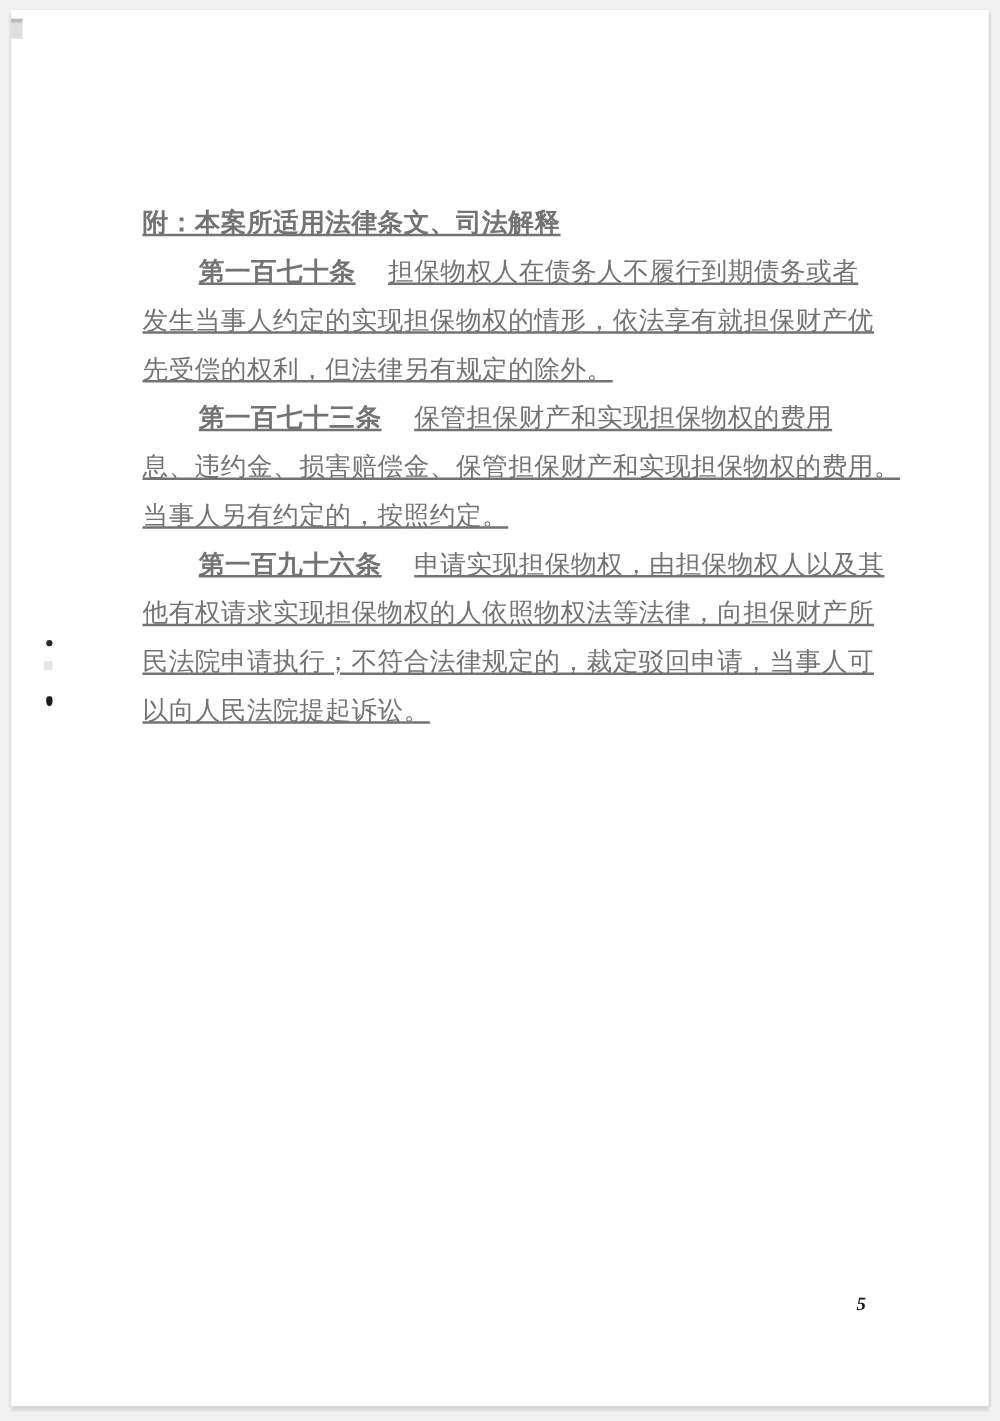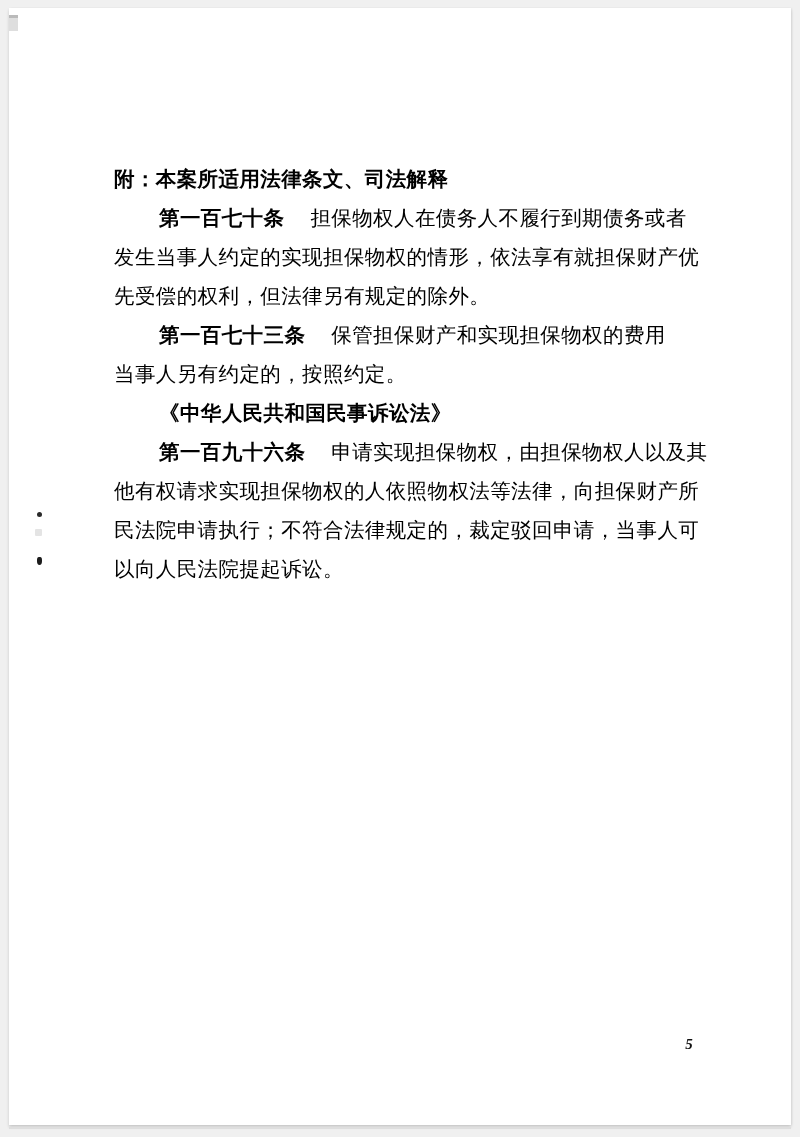--- a/index.html
+++ b/index.html
@@ -21,21 +21,22 @@
     position: absolute;
     left: 9px; top: 8px;
     width: 782px; height: 1117px;
     background: #ffffff;
     box-shadow: 0 2px 3px rgba(0,0,0,0.16), 1px 0 2px rgba(0,0,0,0.05);
   }
   .content {
     position: absolute;
     left: 105px; top: 152px;
     width: 600px;
-    color: #000000;
+    color: #737373;
+    text-decoration: underline;
   }
   .line {
     height: 39px;
     line-height: 39px;
     font-size: 20.5px;
     letter-spacing: 0.4px;
     white-space: pre;
   }
   .line .b { font-weight: 700; }
   .line .t { font-weight: 400; text-align: right; }
@@ -87,22 +88,22 @@
     <div class="scan-artifact"></div>
     <div class="margin-mark-1"></div>
     <div class="margin-mark-2"></div>
     <div class="margin-mark-3"></div>
     <div class="content">
         <div class="line"><span class="b">附：本案所适用法律条文、司法解释</span></div>
         <div class="line ind1"><span class="b">第一百七十条</span><span class="gap"></span><span class="t">担保物权人在债务人不履行到期债务或者</span></div>
         <div class="line"><span class="t">发生当事人约定的实现担保物权的情形，依法享有就担保财产优</span></div>
         <div class="line"><span class="t">先受偿的权利，但法律另有规定的除外。</span></div>
         <div class="line ind1"><span class="b">第一百七十三条</span><span class="gap"></span><span class="t">保管担保财产和实现担保物权的费用</span></div>
+        <div class="line"><span class="t">息、违约金、损害赔偿金、保管担保财产和实现担保物权的费用。</span></div>
         <div class="line"><span class="t">当事人另有约定的，按照约定。</span></div>
-        <div class="line ind1"><span class="b">《中华人民共和国民事诉讼法》</span></div>
         <div class="line ind1"><span class="b">第一百九十六条</span><span class="gap"></span><span class="t">申请实现担保物权，由担保物权人以及其</span></div>
         <div class="line"><span class="t">他有权请求实现担保物权的人依照物权法等法律，向担保财产所</span></div>
         <div class="line"><span class="t">民法院申请执行；不符合法律规定的，裁定驳回申请，当事人可</span></div>
         <div class="line"><span class="t">以向人民法院提起诉讼。</span></div>
       </div>
     <div class="page-number">5</div>
   </div>
   <div class="bottom-edge-line"></div>
 </div>
 

